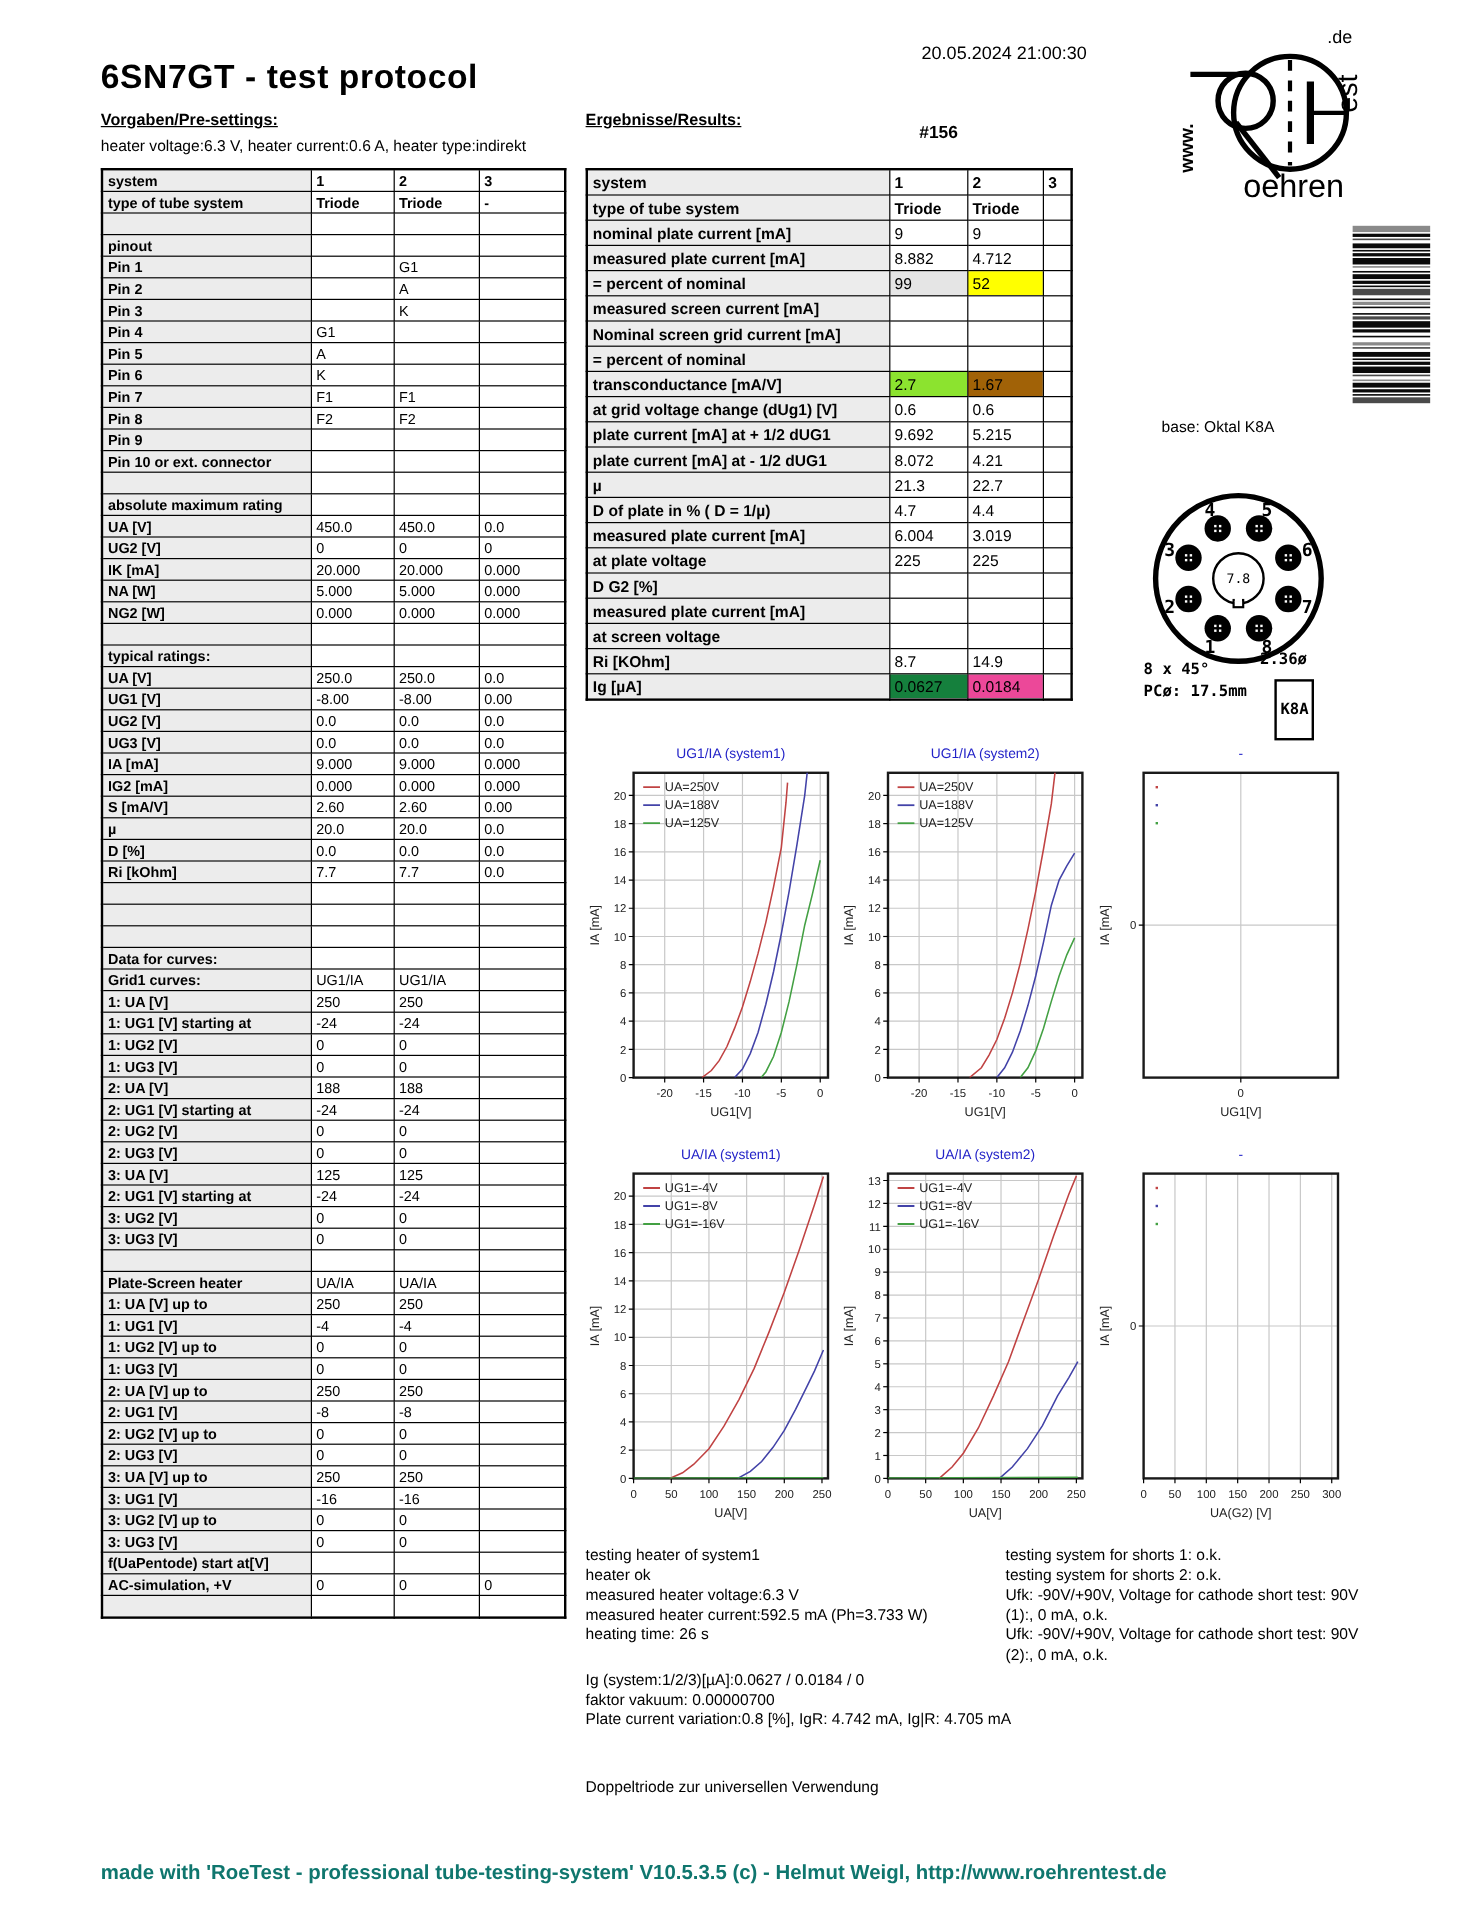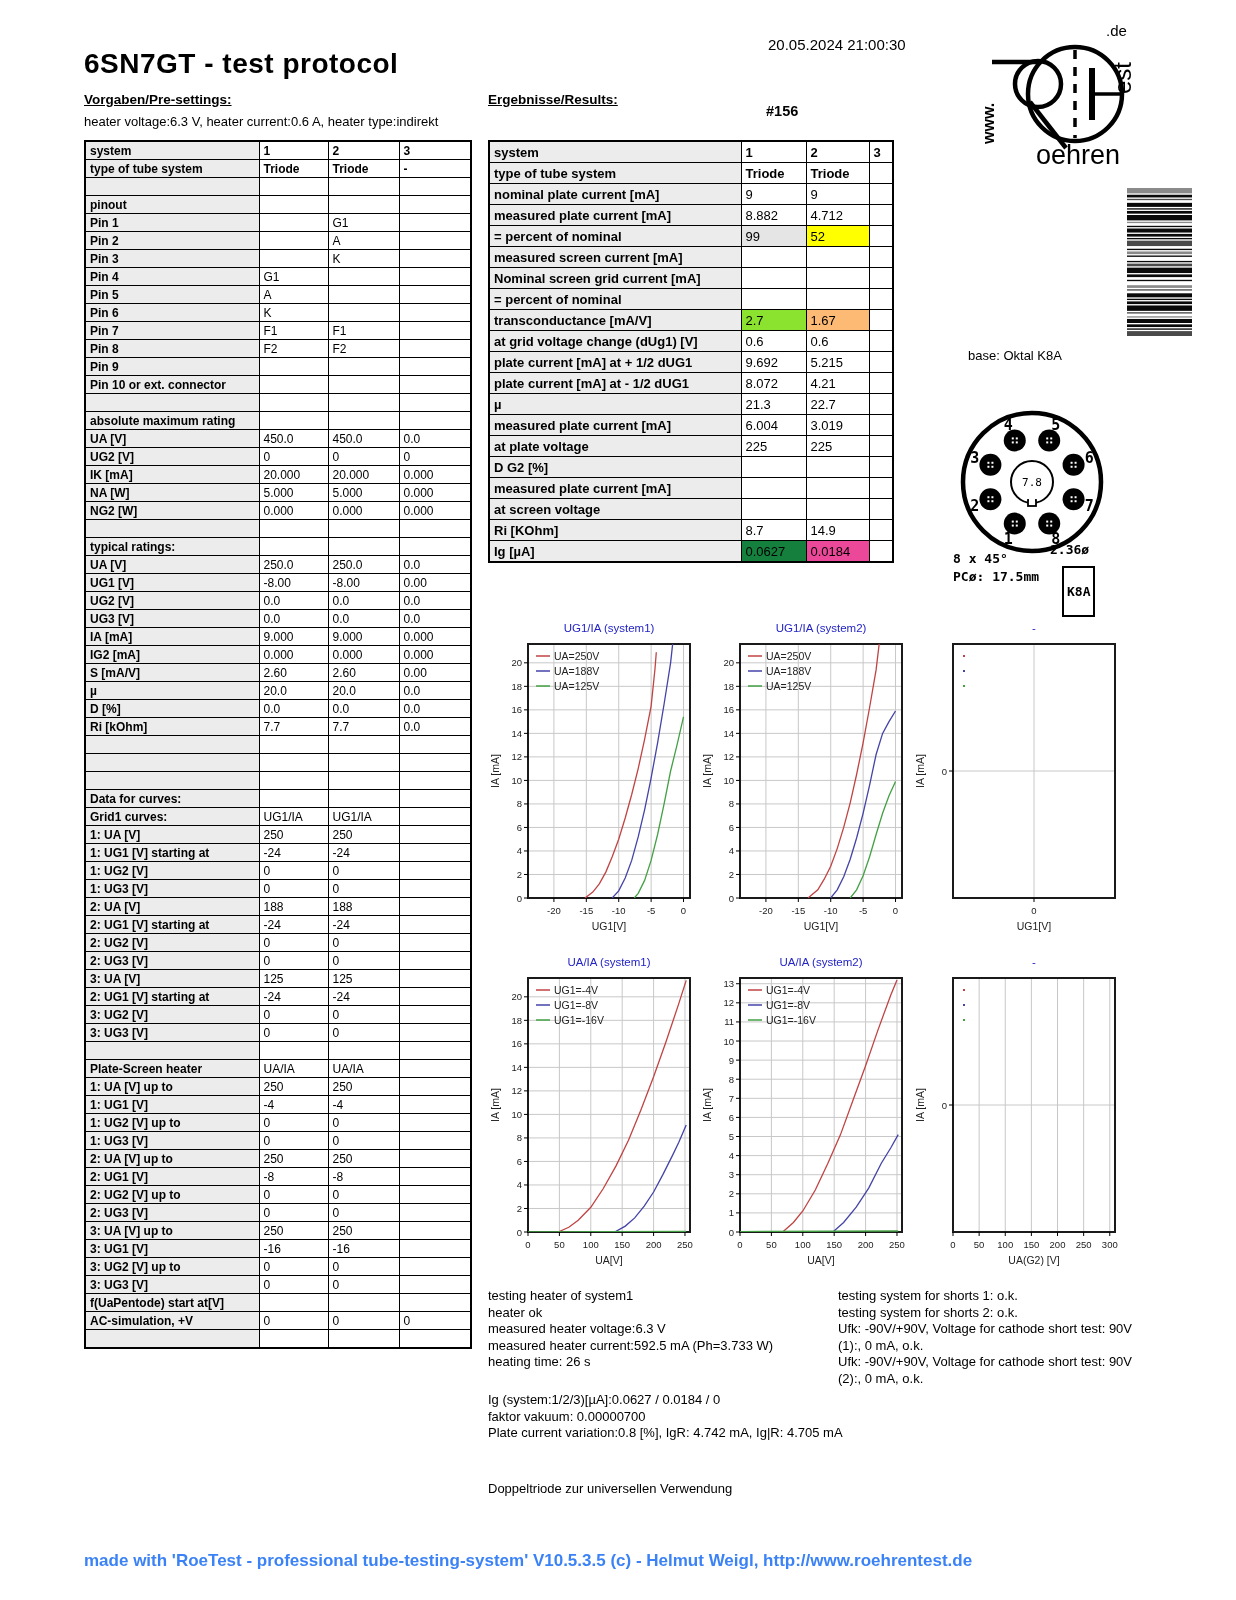--- a/index.html
+++ b/index.html
@@ -560,21 +560,21 @@
         </tr>
         <tr>
           <td class="lbl">= percent of nominal</td>
           <td class="val"></td>
           <td class="val"></td>
           <td class="val"></td>
         </tr>
         <tr>
           <td class="lbl">transconductance [mA/V]</td>
           <td class="val" style="background: rgb(140, 227, 47);">2.7</td>
-          <td class="val" style="background: #fdba74;">1.67</td>
+          <td class="val" style="background: #a16207;">1.67</td>
           <td class="val"></td>
         </tr>
         <tr>
           <td class="lbl">at grid voltage change (dUg1) [V]</td>
           <td class="val">0.6</td>
           <td class="val">0.6</td>
           <td class="val"></td>
         </tr>
         <tr>
           <td class="lbl">plate current [mA] at + 1/2 dUG1</td>
@@ -585,20 +585,26 @@
         <tr>
           <td class="lbl">plate current [mA] at - 1/2 dUG1</td>
           <td class="val">8.072</td>
           <td class="val">4.21</td>
           <td class="val"></td>
         </tr>
         <tr>
           <td class="lbl">µ</td>
           <td class="val">21.3</td>
           <td class="val">22.7</td>
+          <td class="val"></td>
+        </tr>
+        <tr>
+          <td class="lbl">D of plate in % ( D = 1/µ)</td>
+          <td class="val">4.7</td>
+          <td class="val">4.4</td>
           <td class="val"></td>
         </tr>
         <tr>
           <td class="lbl">measured plate current [mA]</td>
           <td class="val">6.004</td>
           <td class="val">3.019</td>
           <td class="val"></td>
         </tr>
         <tr>
           <td class="lbl">at plate voltage</td>
@@ -1064,15 +1070,15 @@
       <div>testing system for shorts 1: o.k.</div>
       <div>testing system for shorts 2: o.k.</div>
       <div>Ufk: -90V/+90V, Voltage for cathode short test: 90V</div>
       <div>(1):, 0 mA, o.k.</div>
       <div>Ufk: -90V/+90V, Voltage for cathode short test: 90V</div>
       <div>(2):, 0 mA, o.k.</div>
     </div>
 
   <div class="abs description" style="left:488px;top:1481px;">Doppeltriode zur universellen Verwendung</div>
 
-  <div class="abs footer" style="left: 84px; top: 1551px; color: #3b82f6;" id="footer-line">made with 'RoeTest - professional tube-testing-system' V10.5.3.5 (c) - Helmut Weigl, http://www.roehrentest.de</div>
+  <div class="abs footer" style="left: 84px; top: 1551px; color: #0f766e;" id="footer-line">made with 'RoeTest - professional tube-testing-system' V10.5.3.5 (c) - Helmut Weigl, http://www.roehrentest.de</div>
 
 </div>
 
 </body></html>

